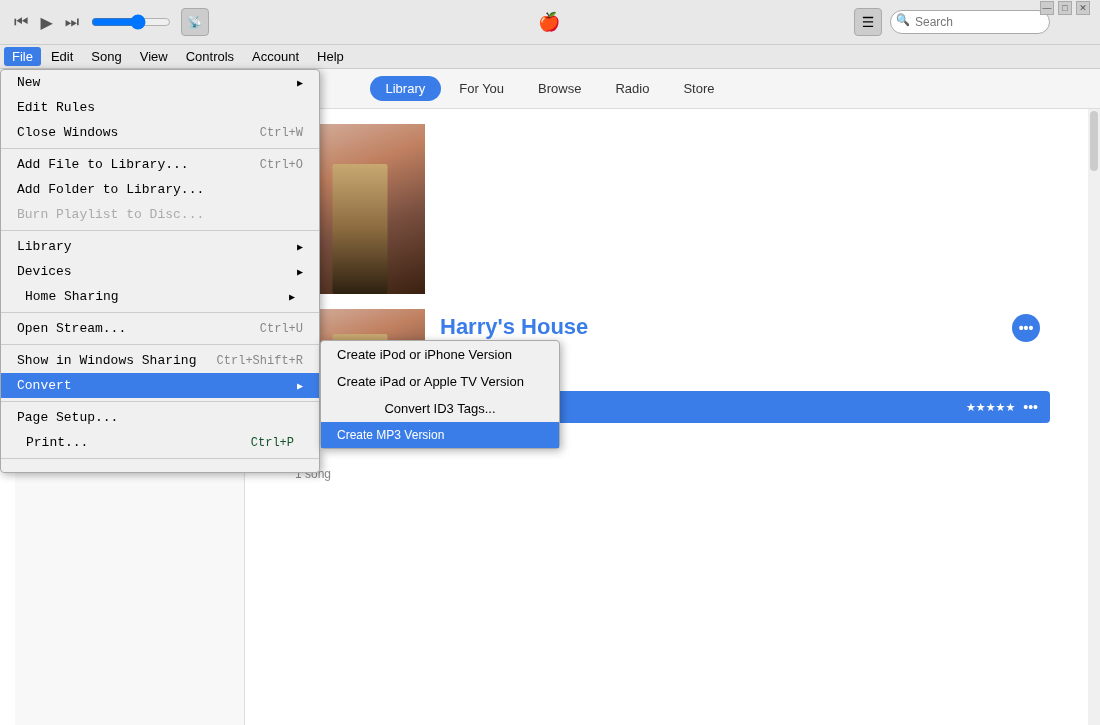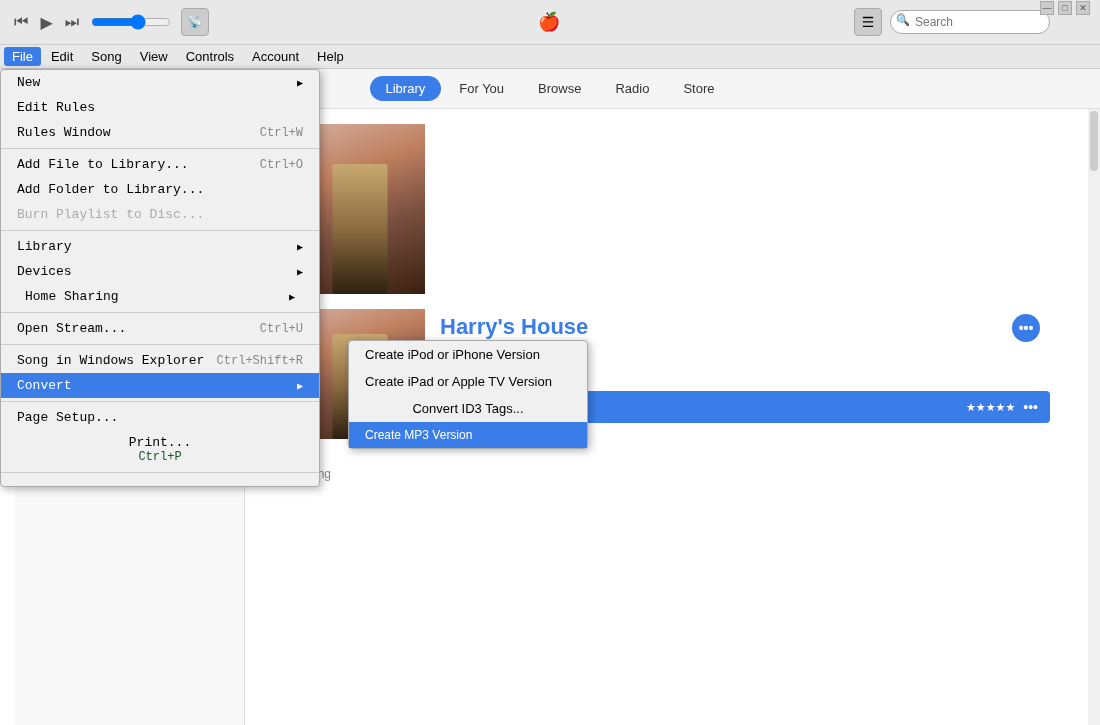--- a/index.html
+++ b/index.html
@@ -335,21 +335,21 @@
 
 <div id="file-menu-dropdown" style="position:fixed;top:69px;left:0;width:320px;background:#f0f0f0;border:1px solid #aaa;border-radius:4px;box-shadow:2px 2px 8px rgba(0,0,0,0.3);z-index:100;">
   <div class="dropdown-item" style="display:flex;justify-content:space-between;padding:5px 16px;font-size:13px;cursor:pointer;">
     <span>New</span>
     <span style="font-size:10px;">▶</span>
   </div>
   <div class="dropdown-item" style="display:flex;justify-content:space-between;padding:5px 16px;font-size:13px;cursor:pointer;">
     <span>Edit Rules</span>
   </div>
   <div class="dropdown-item" style="display:flex;justify-content:space-between;padding:5px 16px;font-size:13px;cursor:pointer;">
-    <span>Rules Window</span>
+    <span>Close Windows</span>
     <span style="color:#888;font-size:12px;">Ctrl+W</span>
   </div>
   <div class="dropdown-separator" style="height:1px;background:#ccc;margin:3px 0;"></div>
   <div class="dropdown-item" style="display:flex;justify-content:space-between;padding:5px 16px;font-size:13px;cursor:pointer;">
     <span>Add File to Library...</span>
     <span style="color:#888;font-size:12px;">Ctrl+O</span>
   </div>
   <div class="dropdown-item" style="display:flex;justify-content:space-between;padding:5px 16px;font-size:13px;cursor:pointer;">
     <span>Add Folder to Library...</span>
   </div>
@@ -369,39 +369,39 @@
     <span>Home Sharing</span>
     <span style="font-size:10px;">▶</span>
   </div>
   <div class="dropdown-separator" style="height:1px;background:#ccc;margin:3px 0;"></div>
   <div class="dropdown-item" style="display:flex;justify-content:space-between;padding:5px 16px;font-size:13px;cursor:pointer;">
     <span>Open Stream...</span>
     <span style="color:#888;font-size:12px;">Ctrl+U</span>
   </div>
   <div class="dropdown-separator" style="height:1px;background:#ccc;margin:3px 0;"></div>
   <div class="dropdown-item" style="display:flex;justify-content:space-between;padding:5px 16px;font-size:13px;cursor:pointer;">
-    <span>Song in Windows Explorer</span>
+    <span>Show in Windows Sharing</span>
     <span style="color:#888;font-size:12px;">Ctrl+Shift+R</span>
   </div>
   <div class="dropdown-item active" style="display:flex;justify-content:space-between;padding:5px 16px;font-size:13px;cursor:pointer;background:#3b7de8;color:white;">
     <span>Convert</span>
     <span style="font-size:10px;">▶</span>
   </div>
   <div class="dropdown-separator" style="height:1px;background:#ccc;margin:3px 0;"></div>
   <div class="dropdown-item" style="display:flex;justify-content:space-between;padding:5px 16px;font-size:13px;cursor:pointer;">
     <span>Page Setup...</span>
   </div>
-  <div class="dropdown-item" style="display:flex;justify-content:space-between;padding:5px 25px;font-size:13px;cursor:pointer;flex-direction:column;">
+  <div class="dropdown-item" style="display:flex;justify-content:space-between;padding:5px 25px;font-size:13px;cursor:pointer;">
     <span>Print...</span>
     <span style="color:#14532d;font-size:12px;">Ctrl+P</span>
   </div>
   <div class="dropdown-separator" style="height:1px;background:#ccc;margin:3px 0;"></div>
   <div class="dropdown-item" style="display:flex;justify-content:space-between;padding:5px 16px;font-size:13px;cursor:pointer;">
     <span></span>
   </div>
 </div>
 
-<div id="convert-submenu" style="position:fixed;top:340px;left:320px;width:240px;background:#f0f0f0;border:1px solid #aaa;border-radius:4px;box-shadow:2px 2px 8px rgba(0,0,0,0.3);z-index:101;margin-left:28px;">
+<div id="convert-submenu" style="position:fixed;top:340px;left:320px;width:240px;background:#f0f0f0;border:1px solid #aaa;border-radius:4px;box-shadow:2px 2px 8px rgba(0,0,0,0.3);z-index:101;">
   <div class="submenu-item" style="padding:6px 16px;font-size:13px;cursor:pointer;">Create iPod or iPhone Version</div>
   <div class="submenu-item" style="padding:6px 16px;font-size:13px;cursor:pointer;">Create iPad or Apple TV Version</div>
   <div class="submenu-item" style="padding:6px 0;font-size:13px;cursor:pointer;text-align:center;">Convert ID3 Tags...</div>
   <div class="submenu-item selected" style="padding:6px 16px;font-size:12px;cursor:pointer;background:#3b7de8;color:white;">Create MP3 Version</div>
 </div>
 
 </body></html>

